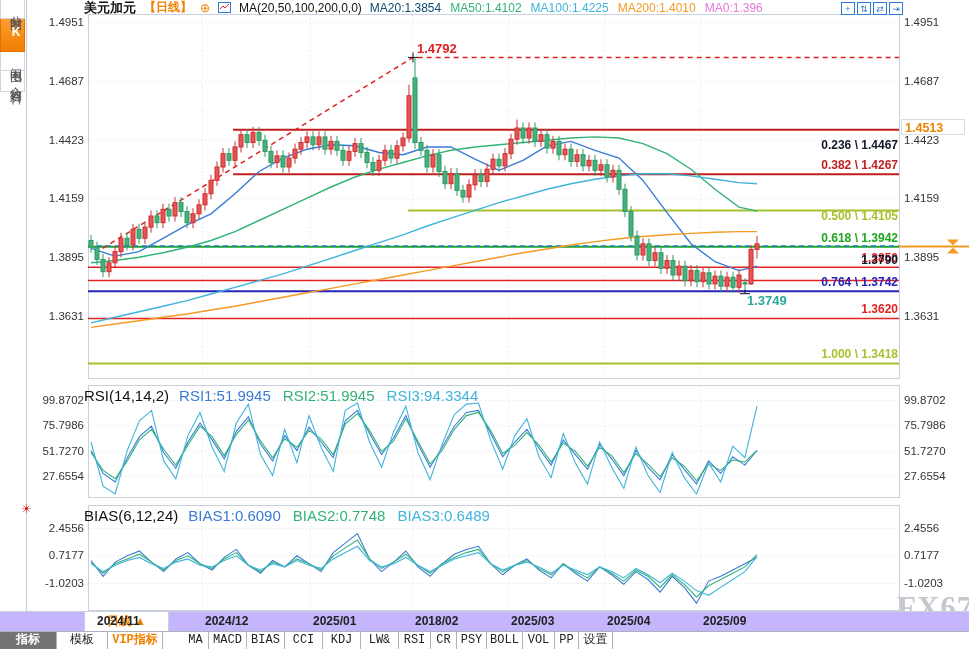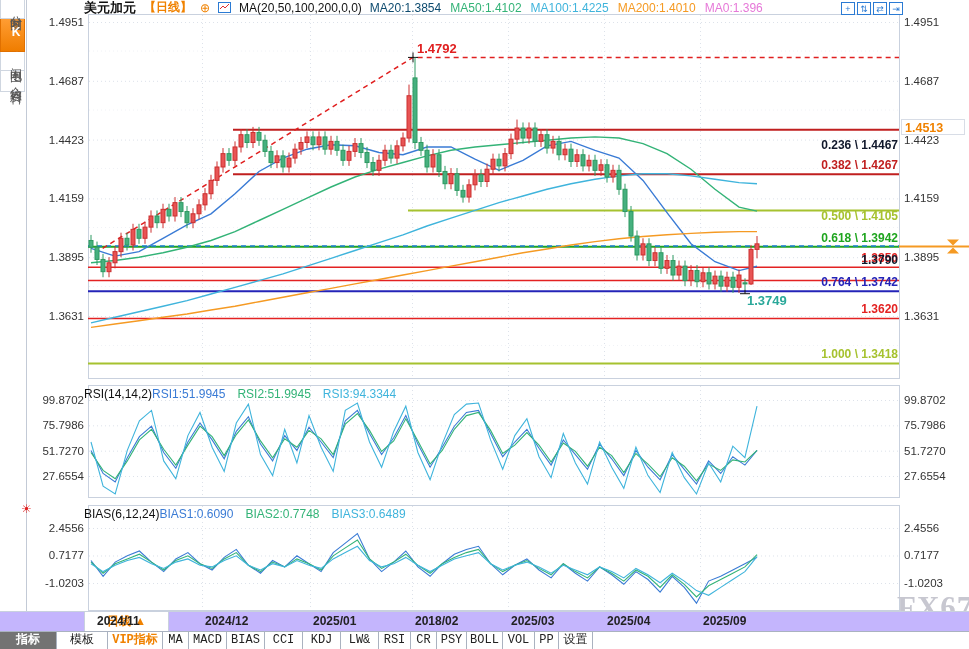--- a/index.html
+++ b/index.html
@@ -27,21 +27,21 @@
   
   .axis-label{position:absolute;font-size:11.5px;color:#333;height:12px;line-height:12px;z-index:3;}
   .axis-label.right{left:904px;}
   .fib-label{position:absolute;font-weight:bold;font-size:12px;height:13px;line-height:13px;
              text-align:right;right:71px;z-index:4;white-space:pre;}
   .note{position:absolute;font-weight:bold;z-index:4;}
   #right-price-label{position:absolute;left:901px;top:119px;width:64px;height:16px;line-height:16px;
       background:#fff;border:1px solid #d8dde6;color:#f08200;font-weight:bold;font-size:12.5px;
       padding-left:3px;box-sizing:border-box;z-index:5;}
   
-  .panel-head{position:absolute;left:84px;display:flex;white-space:nowrap;z-index:5;font-size:12px;}
+  .panel-head{position:absolute;left:84px;display:flex;gap:10px;white-space:nowrap;z-index:5;font-size:15px;}
   .panel-head .t{color:#111;}
   #sun-icon{position:absolute;left:21px;top:502px;color:#e02020;font-size:12px;z-index:5;}
   
   #date-row{position:absolute;left:0;top:611px;width:969px;height:20px;border-top:1px solid #c9d1de;
             border-bottom:1px solid #c9d1de;background:#c4b5fd;z-index:4;}
   #period-btn{position:absolute;left:84px;top:0;width:83px;height:19px;line-height:19px;text-align:center;
               border-left:1px solid #c9d1de;border-right:1px solid #c9d1de;color:#f08200;font-weight:bold;cursor:pointer;background:#fff;}
   .date-label{position:absolute;top:2px;font-weight:bold;color:#222;font-size:12px;}
   #watermark{position:absolute;left:897px;top:590px;font-family:"Liberation Serif",serif;
              font-weight:bold;font-size:31px;color:#c7c7d0;letter-spacing:1px;z-index:2;}
@@ -466,21 +466,21 @@
         <div class="date-label" style="left: 607px;">2025/04</div>
         <div class="date-label" style="left: 703px;">2025/09</div>
       </div>
   </div>
   <div id="watermark">FX678</div>
 
   <footer id="toolbar">
       <div class="tb active" style="width: 57px;">指标</div>
       <div class="tb" style="width: 51px;">模板</div>
       <div class="tb vip" style="width: 55px;">VIP指标</div>
-      <div class="tb" style="width: 26px;">MA</div>
+      <div class="tb" style="width: 26px; margin-left: 20px;">MA</div>
       <div class="tb" style="width: 38px;">MACD</div>
       <div class="tb" style="width: 38px;">BIAS</div>
       <div class="tb" style="width: 38px;">CCI</div>
       <div class="tb" style="width: 38px;">KDJ</div>
       <div class="tb" style="width: 38px;">LW&amp;</div>
       <div class="tb" style="width: 32px;">RSI</div>
       <div class="tb" style="width: 26px;">CR</div>
       <div class="tb" style="width: 30px;">PSY</div>
       <div class="tb" style="width: 36px;">BOLL</div>
       <div class="tb" style="width: 32px;">VOL</div>

